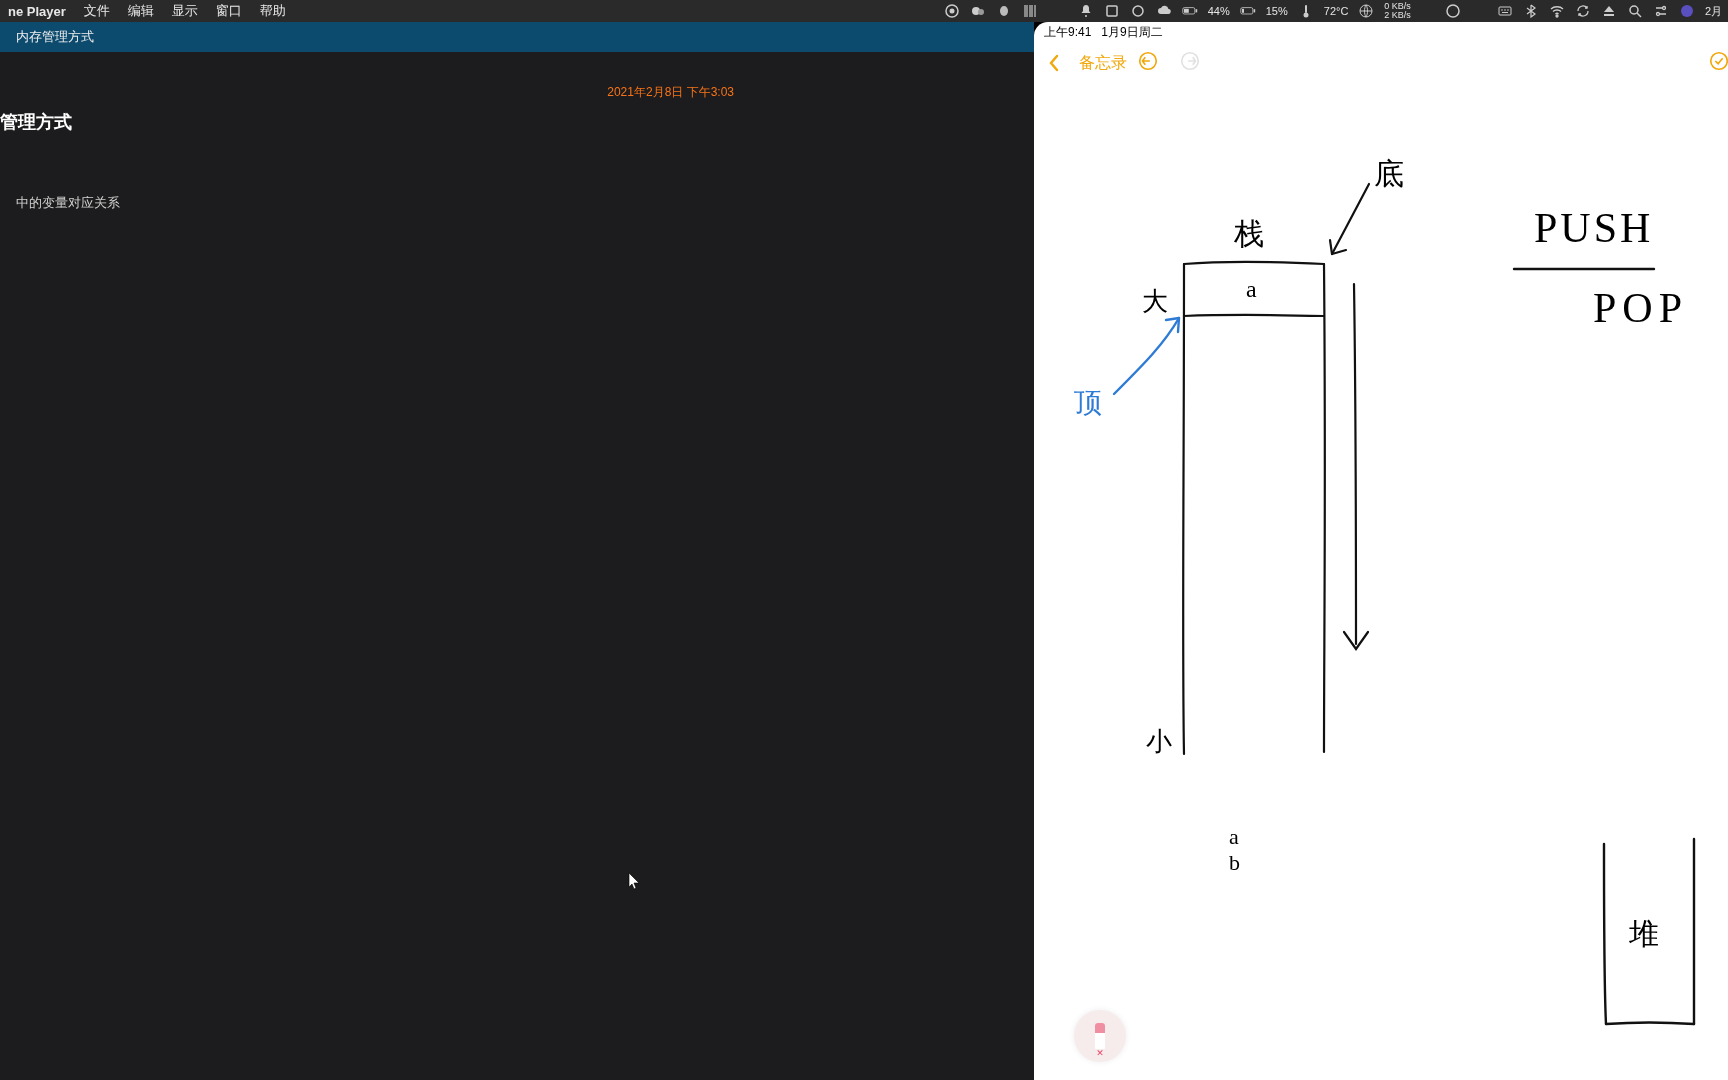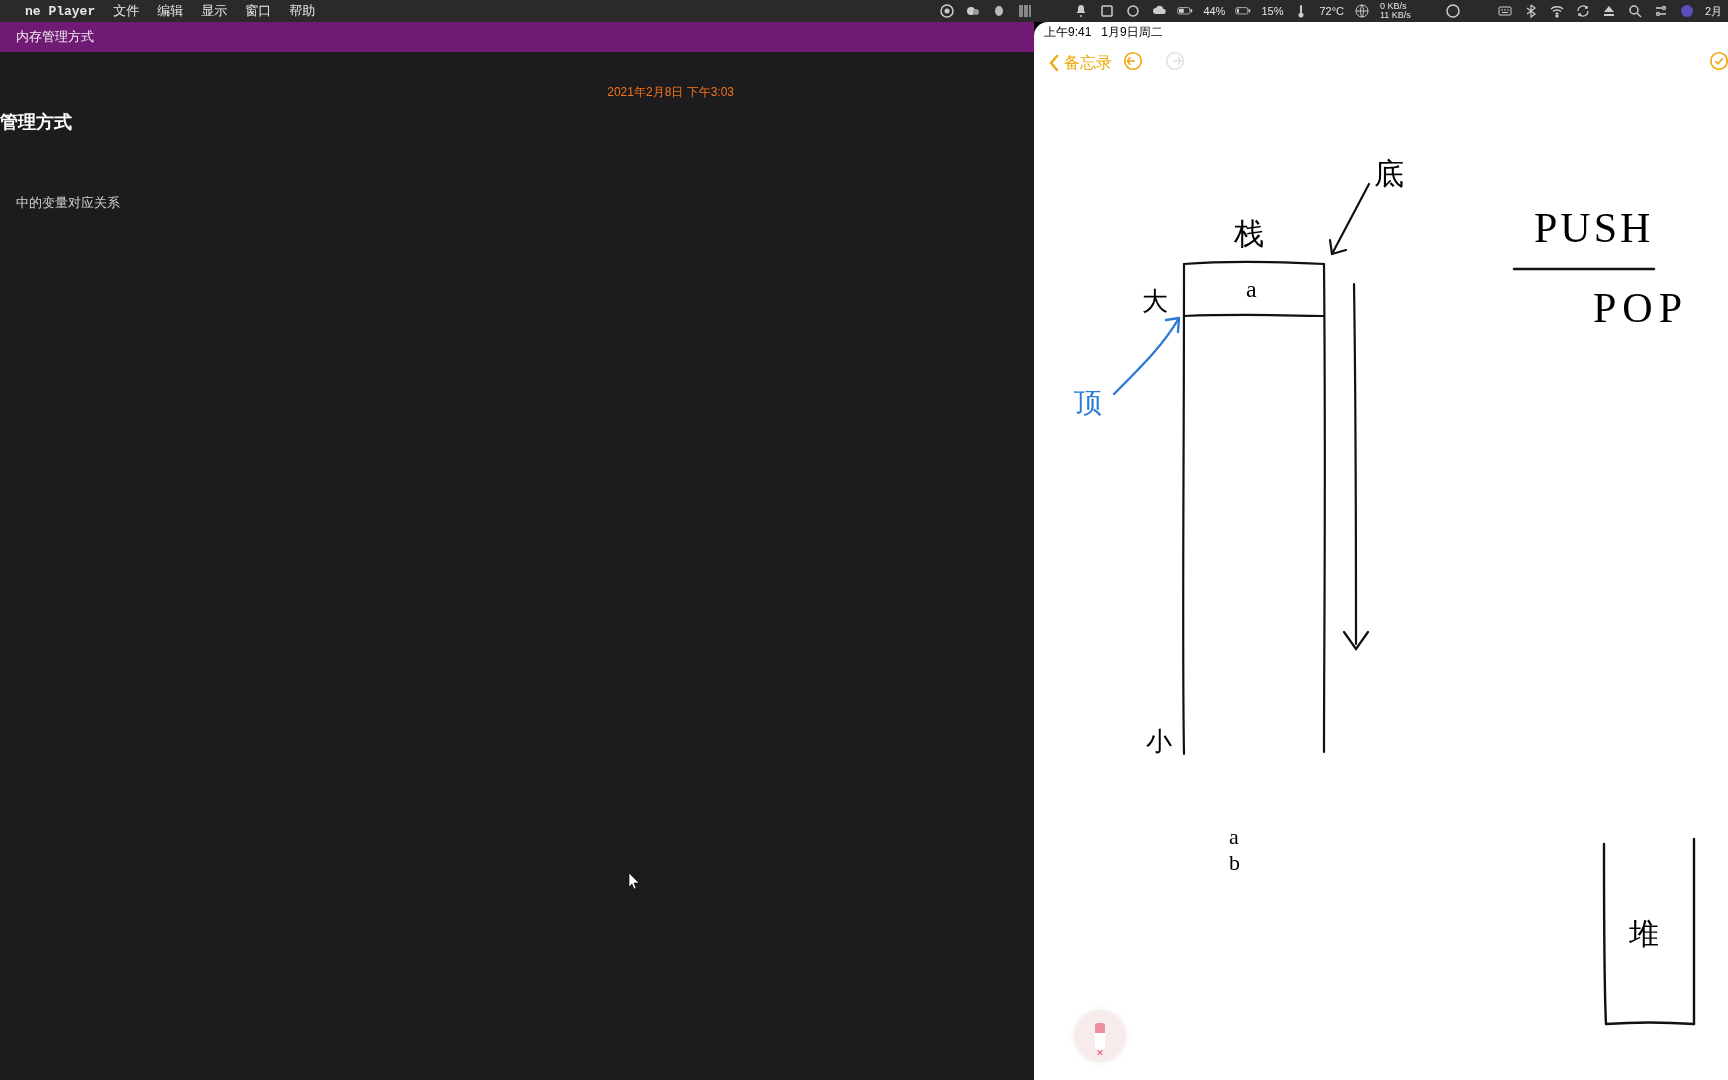--- a/index.html
+++ b/index.html
@@ -14,38 +14,38 @@
     
     .menubar {
       height: 22px;
       background: #2a2a2a;
       color: #e8e8e8;
       display: flex;
       align-items: center;
       font-size: 13px;
       position: relative;
     }
-    .menubar .left { display: flex; align-items: center; gap: 18px; padding-left: 25px; font-family: Liberation Mono, monospace; }
+    .menubar .left { display: flex; align-items: center; gap: 18px; padding-left: 8px; }
     .menubar .appname { font-weight: 600; }
     .menubar .right { position: absolute; right: 6px; display: flex; align-items: center; gap: 10px; font-size: 12px; color: #e5e5e5; }
     .menubar .right .ic { display: inline-flex; align-items: center; justify-content: center; width: 16px; height: 16px; }
     .menubar .right .txt { font-size: 11px; }
 
     
     .left-panel {
       position: absolute;
       top: 22px; left: 0;
       width: 1034px;
       height: 1058px;
       background: #1c1c1e;
       color: #ddd;
     }
     .left-panel .tabstrip {
       height: 30px;
-      background: #701a75;
+      background: #0c4a6e;
       display: flex;
       align-items: center;
       padding-left: 6px;
       font-size: 13px;
       color: #eee;
     }
     .left-panel .tabstrip .tab { padding: 4px 10px; }
     .left-panel .timestamp {
       position: absolute;
       top: 62px; right: 300px;
@@ -97,21 +97,21 @@
       height: 42px;
       display: flex;
       align-items: center;
       justify-content: space-between;
       padding: 0 14px;
     }
     .notes-toolbar .back {
       color: #f0a80c;
       display: flex;
       align-items: center;
-      gap: 4px;
+      gap: 19px;
       font-size: 16px;
     }
     .notes-toolbar .tools { display: flex; gap: 20px; align-items: center; }
     .notes-toolbar .tools .tbtn svg { width: 22px; height: 22px; }
     .canvas { position: relative; width: 100%; height: calc(100% - 62px); }
     .canvas svg { position: absolute; top: 0; left: 0; }
 
     .pencil-pod {
       position: absolute;
       bottom: 18px; left: 40px;
@@ -218,21 +218,21 @@
     </span>
     <span class="txt">72°C</span>
     <span class="ic">
       <svg viewBox="0 0 16 16" fill="none" stroke="#ccc">
           <circle cx="8" cy="8" r="6"></circle>
           <path d="M2 8h12M8 2c2 3 2 9 0 12M8 2c-2 3-2 9 0 12"></path>
         </svg>
     </span>
     <span class="txt" style="line-height:1">
       <span style="display:block;font-size:9px">0 KB/s</span>
-      <span style="display:block;font-size:9px">11 KB/s</span>
+      <span style="display:block;font-size:9px">2 KB/s</span>
     </span>
     <span style="width:14px"></span>
     <span class="ic">
       <svg viewBox="0 0 16 16" fill="none" stroke="#ccc" stroke-width="1.5">
           <circle cx="8" cy="8" r="6"></circle>
         </svg>
     </span>
     <span class="ic">
       <svg viewBox="0 0 16 16" fill="#ccc">
           <path d="M10 2a6 6 0 100 12 5 5 0 010-12z"></path>

